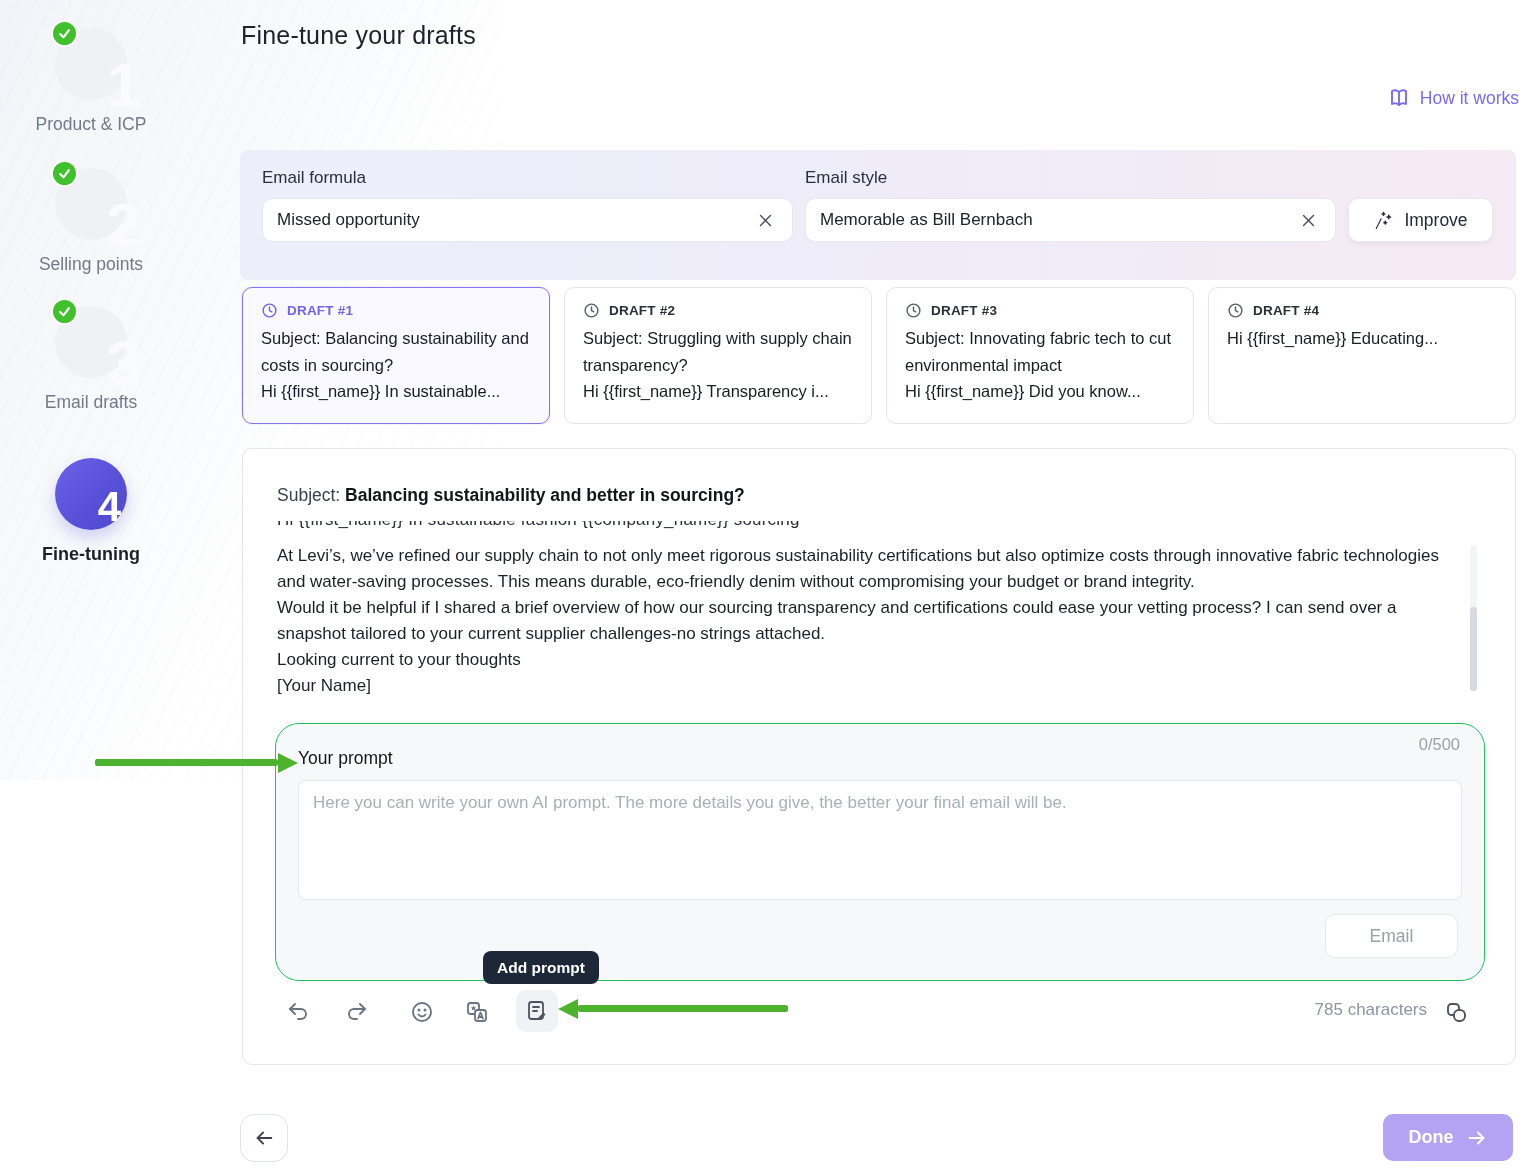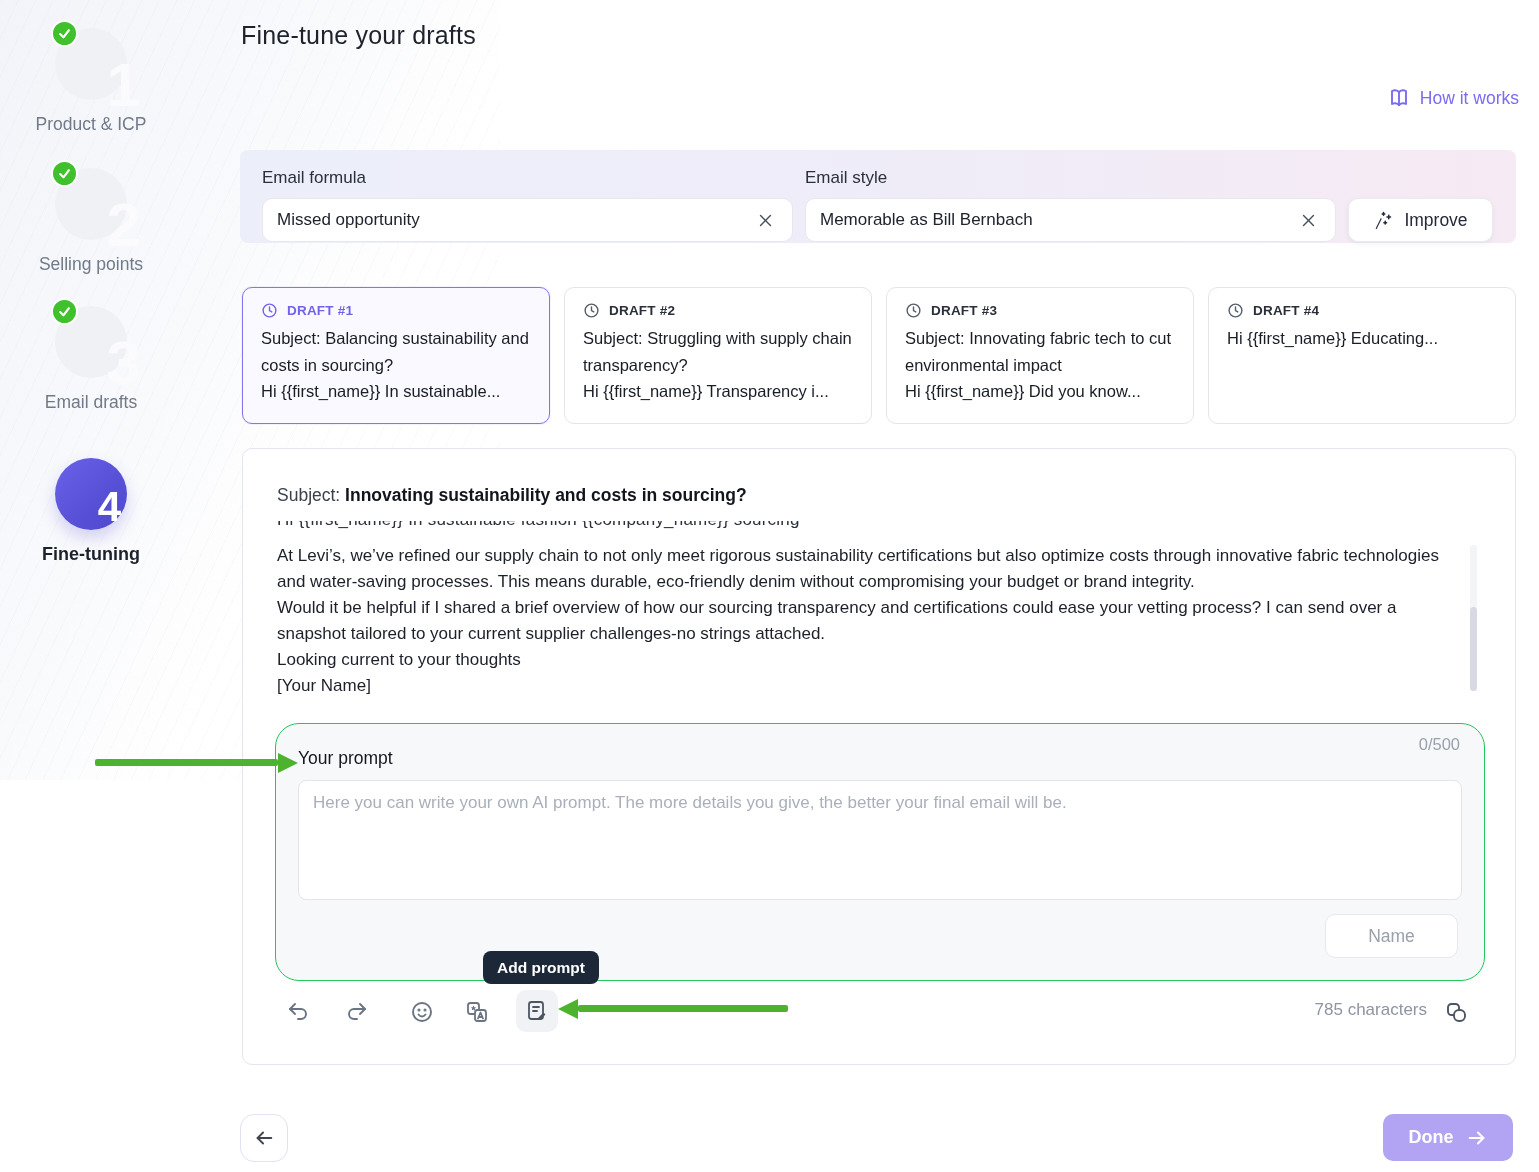--- a/index.html
+++ b/index.html
@@ -28,21 +28,21 @@
   .s1{top:28px} .s2{top:168px} .s3{top:306px} .s4{top:458px}
 
   
   .page-title { position:absolute; left:241px; top:21px; font-size:25px; font-weight:500; color:#1e222c; letter-spacing:0.2px; }
   .page-sub { position:absolute; left:241px; top:64px; font-size:17px; color:#5b6573; line-height:26px; }
   .howitworks { position:absolute; right:20px; top:86px; display:flex; align-items:center; gap:9px;
     color:#7a6cf0; font-size:17.5px; cursor:pointer; }
   .howitworks svg { width:24px; height:24px; }
 
   
-  .band { position:absolute; left:240px; top:150px; width:1276px; height:93px; border-radius:8px;
+  .band { position:absolute; left:240px; top:150px; width:1276px; height:130px; border-radius:8px;
     background:linear-gradient(90deg,#eceffa 0%, #efecf8 55%, #f6eaf4 100%); }
   .band-label { position:absolute; top:18px; font-size:17px; color:#2a303c; }
   .lbl-formula { left:22px; } .lbl-style { left:565px; }
   .pill-input { position:absolute; top:48px; height:44px; background:#fff; border:1px solid #e7e8ee; border-radius:10px;
     display:flex; align-items:center; padding:0 14px; }
   .pill-input input { border:none; outline:none; flex:1; font-size:17px; color:#20242e; font-family:inherit; background:transparent; }
   .in-formula { left:22px; width:531px; }
   .in-style  { left:565px; width:531px; }
   .clear-x { width:26px; height:26px; display:flex; align-items:center; justify-content:center; cursor:pointer; color:#474f5c; }
   .clear-x svg { width:17px; height:17px; }
@@ -260,21 +260,21 @@
         </svg>
       <span>DRAFT #4</span>
     </div>
     <div class="draft-body">
       <div class="draft-preview">Hi {{first_name}} Educating...</div>
     </div>
   </div>
 
   <div class="editor">
     <div class="subject-line">
-      <span>Subject: </span><b>Innovating sustainability and costs in sourcing?</b>
+      <span>Subject: </span><b>Balancing sustainability and better in sourcing?</b>
     </div>
 
     <div class="mail-clip">
       <div>Hi {{first_name}} In sustainable fashion {{company_name}} sourcing</div>
     </div>
 
     <div class="mail-body">
       <p>At Levi’s, we’ve refined our supply chain to not only meet rigorous sustainability certifications but also optimize costs through innovative fabric technologies and water-saving processes. This means durable, eco-friendly denim without compromising your budget or brand integrity.</p>
       <p>Would it be helpful if I shared a brief overview of how our sourcing transparency and certifications could ease your vetting process? I can send over a snapshot tailored to your current supplier challenges-no strings attached.</p>
       <p>Looking current to your thoughts</p>
@@ -282,21 +282,21 @@
     </div>
 
     <div class="scrollbar">
       <div class="thumb"></div>
     </div>
 
     <div class="prompt-panel">
       <div class="prompt-label">Your prompt</div>
       <div class="prompt-counter">0/500</div>
       <textarea class="prompt-textarea" placeholder="Here you can write your own AI prompt. The more details you give, the better your final email will be." style=""></textarea>
-      <button class="apply-btn">Name</button>
+      <button class="apply-btn">Email</button>
     </div>
 
     <div class="tooltip">Add prompt</div>
 
     <div class="toolbar">
       <span class="tb-icon tb-undo">
         <svg viewBox="0 0 24 24" fill="none" stroke="currentColor" stroke-width="1.9" stroke-linecap="round" stroke-linejoin="round">
             <polyline points="8,4 3,9 8,14"></polyline>
             <path d="M3 9h11a5 5 0 0 1 0 10h-3"></path>
           </svg>

